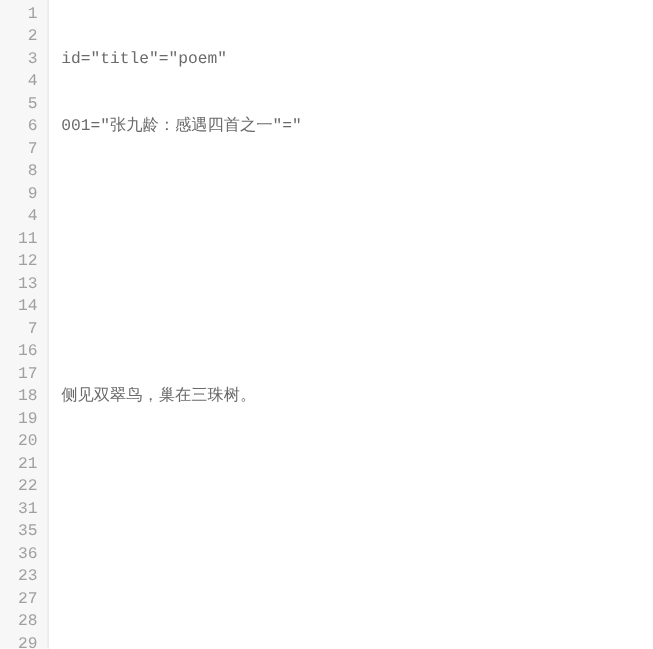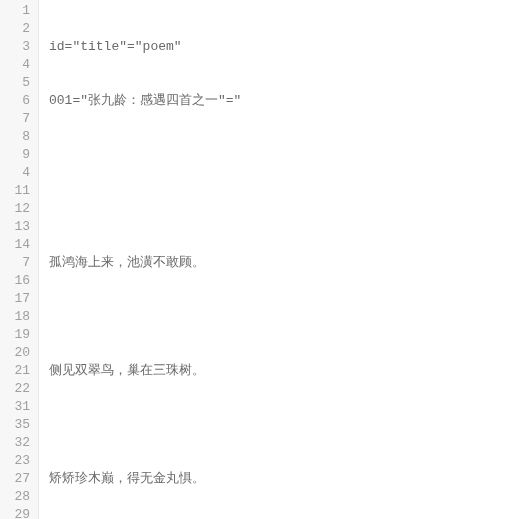--- a/index.html
+++ b/index.html
@@ -64,36 +64,34 @@
     <div class="ln">7</div>
     <div class="ln">16</div>
     <div class="ln">17</div>
     <div class="ln">18</div>
     <div class="ln">19</div>
     <div class="ln">20</div>
     <div class="ln">21</div>
     <div class="ln">22</div>
     <div class="ln">31</div>
     <div class="ln">35</div>
-    <div class="ln">32</div>
+    <div class="ln">36</div>
     <div class="ln">23</div>
     <div class="ln">27</div>
     <div class="ln">28</div>
     <div class="ln">29</div>
   </div>
   <div class="code">
     <div class="row">id="title"="poem"</div>
     <div class="row">001="张九龄：感遇四首之一"="</div>
     <div class="row"></div>
     <div class="row"></div>
-    <div class="row">孤鸿海上来，池潢不敢顾。</div>
     <div class="row"></div>
     <div class="row">侧见双翠鸟，巢在三珠树。</div>
     <div class="row"></div>
-    <div class="row">矫矫珍木巅，得无金丸惧。</div>
     
     
     
     
     
     
     
     
     
     

